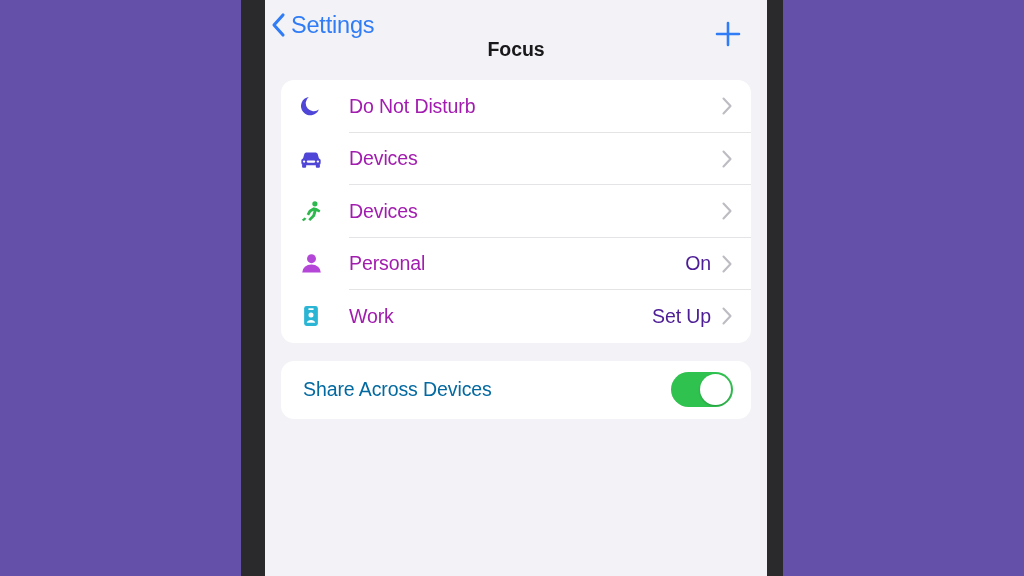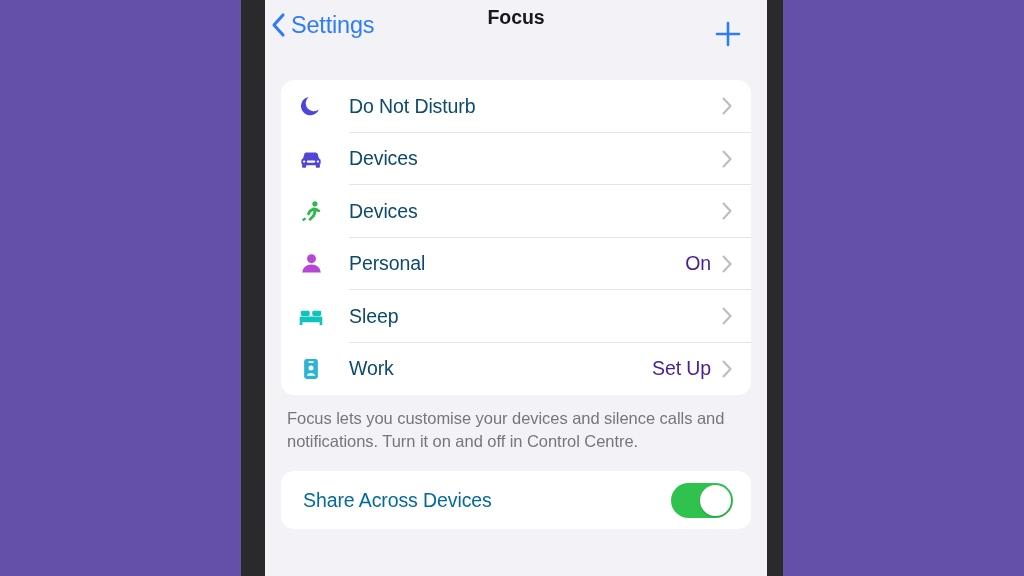--- a/index.html
+++ b/index.html
@@ -63,21 +63,21 @@
   .nav-back-label {
     font-size: 23.5px;
     color: #2f7cf6;
     letter-spacing: -0.2px;
     line-height: 26px;
   }
   .nav-title {
     position: absolute;
     left: 0;
     right: 0;
-    top: 6px;
+    top: 38px;
     text-align: center;
     font-size: 19.5px;
     font-weight: bold;
     color: #19191b;
     letter-spacing: -0.1px;
   }
   .nav-add {
     position: absolute;
     right: 22px;
     top: 17px;
@@ -110,21 +110,21 @@
     height: 32px;
     flex: 0 0 auto;
     display: flex;
     align-items: center;
     justify-content: center;
     margin-right: 22px;
   }
   .row-icon svg { display: block; }
   .row-label {
     font-size: 19.5px;
-    color: #0c4a6e;
+    color: #a21caf;
     letter-spacing: -0.1px;
     flex: 1 1 auto;
     white-space: nowrap;
   }
   .row-value {
     font-size: 19.5px;
     color: #4c1d95;
     letter-spacing: -0.1px;
     margin-right: 10px;
     white-space: nowrap;
@@ -273,57 +273,39 @@
           </svg>
         </span>
         <span class="row-label">Personal</span>
         <span class="row-value">On</span>
         <svg class="row-chevron" viewBox="0 0 12 20">
           <path d="M2.5 2.5 L9.5 10 L2.5 17.5" fill="none" stroke="#bcbcc2" stroke-width="2.1" stroke-linecap="round" stroke-linejoin="round"></path>
         </svg>
         <span class="row-sep"></span>
       </div>
 
-      <div class="row">
-        <span class="row-icon">
-          <svg viewBox="0 0 28 28" width="26" height="26">
-            <rect x="3" y="8.4" width="9.6" height="5.6" rx="1.6" fill="#0fc4be"></rect>
-            <rect x="15.4" y="8.4" width="9.6" height="5.6" rx="1.6" fill="#0fc4be"></rect>
-            <rect x="1.8" y="14.6" width="24.4" height="6" rx="1.6" fill="#0fc4be"></rect>
-            <rect x="1.8" y="20.2" width="2.9" height="3.6" fill="#0fc4be"></rect>
-            <rect x="23.3" y="20.2" width="2.9" height="3.6" fill="#0fc4be"></rect>
-          </svg>
-        </span>
-        <span class="row-label">Sleep</span>
-        <span class="row-value"></span>
-        <svg class="row-chevron" viewBox="0 0 12 20">
-          <path d="M2.5 2.5 L9.5 10 L2.5 17.5" fill="none" stroke="#bcbcc2" stroke-width="2.1" stroke-linecap="round" stroke-linejoin="round"></path>
-        </svg>
-        <span class="row-sep"></span>
-      </div>
 
       <div class="row">
         <span class="row-icon">
           <svg viewBox="0 0 28 28" width="26" height="26">
             <rect x="6.6" y="3.2" width="14.8" height="21.6" rx="2.6" fill="#2bb5d4"></rect>
             <rect x="11" y="5.6" width="6" height="1.9" rx="0.95" fill="#ffffff"></rect>
             <circle cx="14" cy="13" r="2.7" fill="#ffffff"></circle>
             <path d="M9.4 21.4 A4.8 4.2 0 0 1 18.6 21.4 Z" fill="#ffffff"></path>
           </svg>
         </span>
         <span class="row-label">Work</span>
         <span class="row-value">Set Up</span>
         <svg class="row-chevron" viewBox="0 0 12 20">
           <path d="M2.5 2.5 L9.5 10 L2.5 17.5" fill="none" stroke="#bcbcc2" stroke-width="2.1" stroke-linecap="round" stroke-linejoin="round"></path>
         </svg>
       </div>
 
     </div>
 
-    <div class="footer-note">Focus lets you customise your devices and silence calls and notifications. Turn it on and off in Control Centre.</div>
 
     <div class="card share-card">
       <div class="share-row">
         <span class="share-label">Share Across Devices</span>
         <span class="toggle">
           <span class="knob"></span>
         </span>
       </div>
     </div>
 

